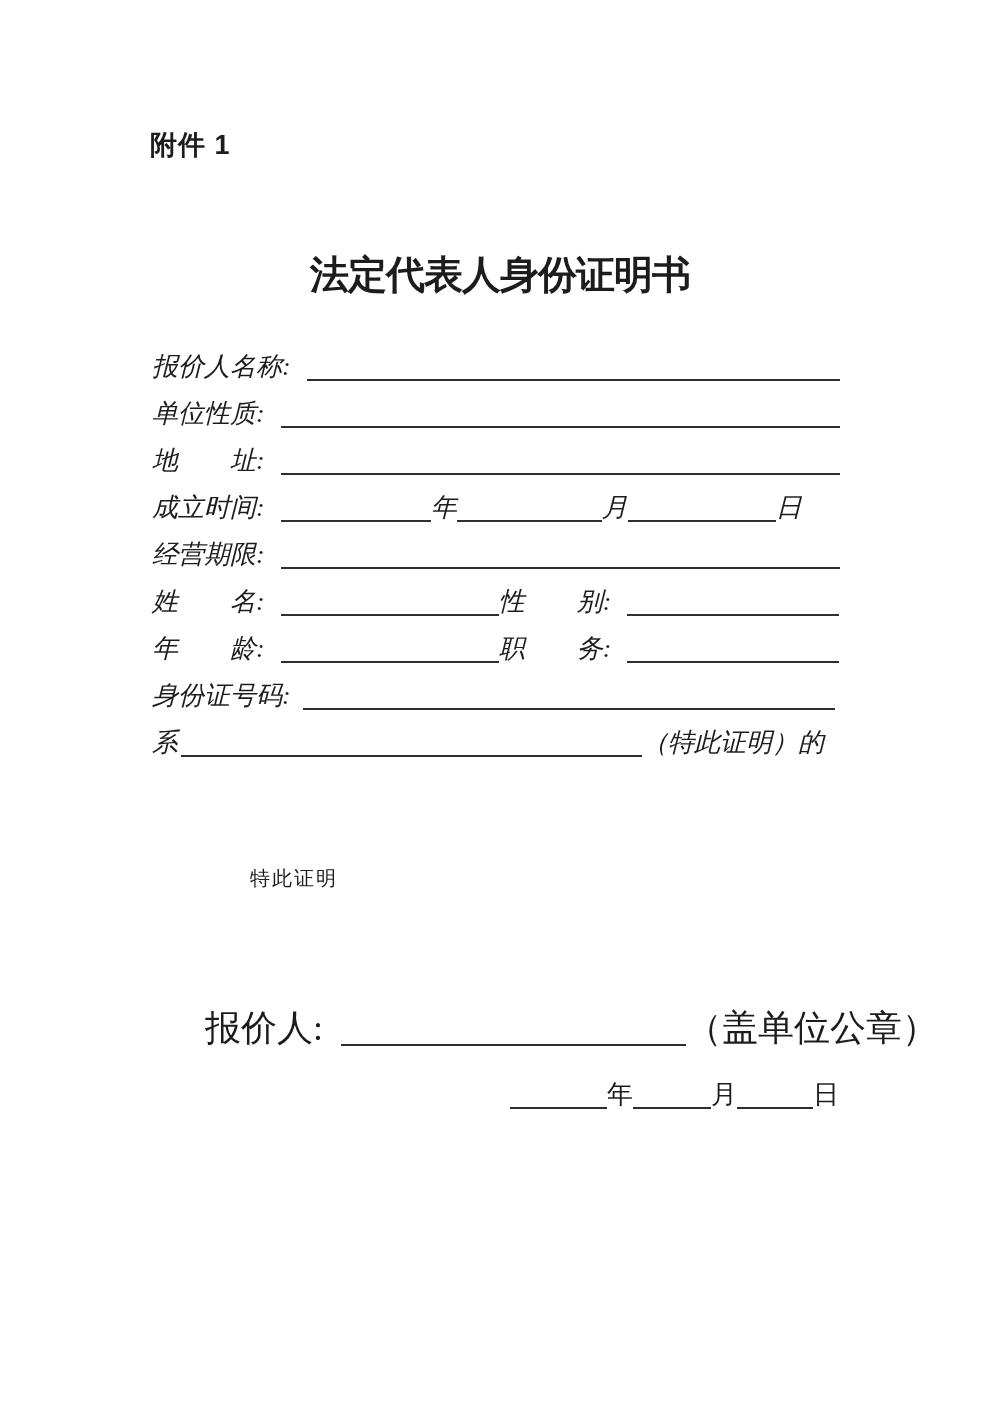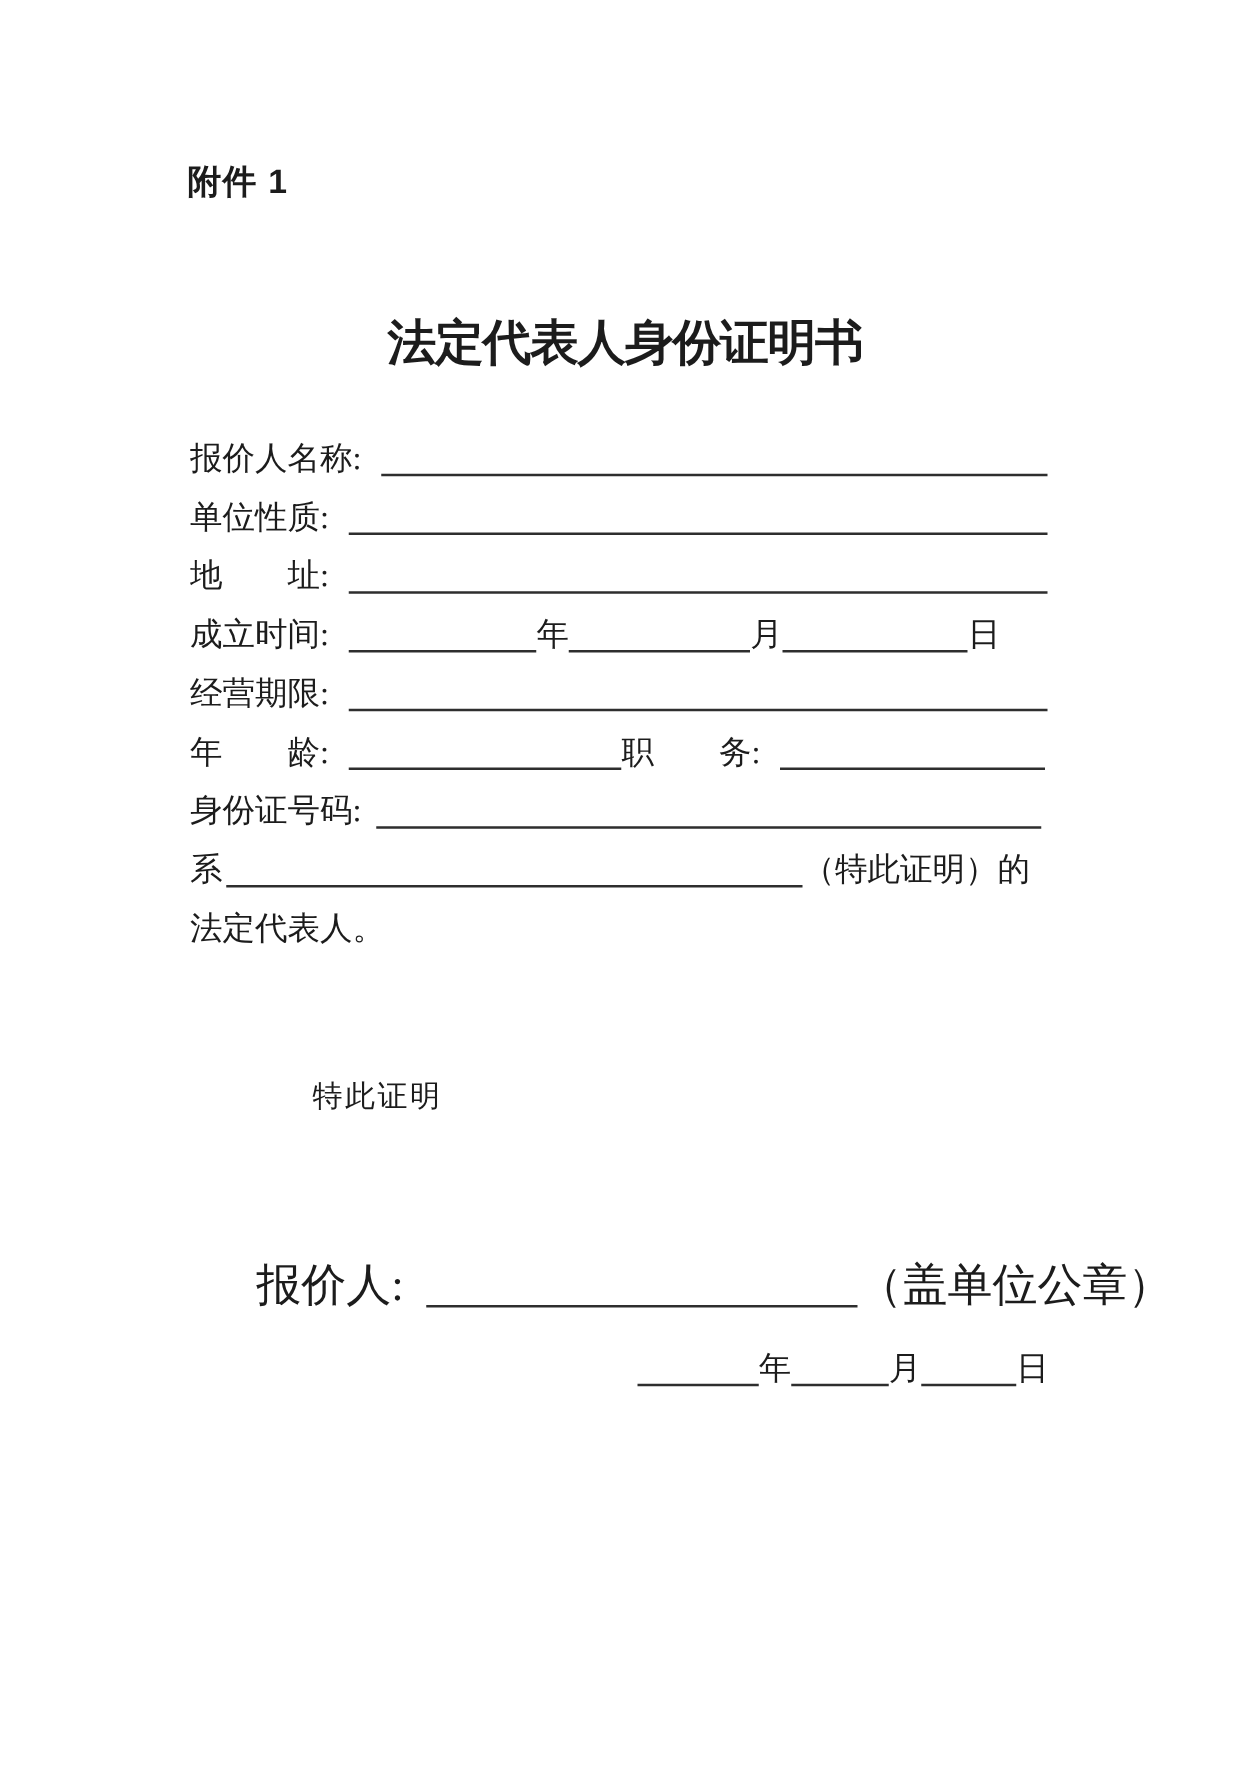--- a/index.html
+++ b/index.html
@@ -37,20 +37,21 @@
     line-height: 50px;
     font-weight: bold;
     letter-spacing: -1px;
   }
   .form {
     position: absolute;
     left: 152px;
     top: 343px;
     width: 696px;
     font-size: 26px;
+    font-style: italic;
   }
   .f-row {
     height: 47px;
     line-height: 47px;
     white-space: nowrap;
   }
   .blank {
     display: inline-block;
     height: 1em;
     border-bottom: 2px solid #2e2e2e;
@@ -67,21 +68,21 @@
   .b-pair2    { margin-left: 16px; width: 212px; }
   .b-sys      { margin-left: 3px;  width: 461px; }
   .b-sig      { margin-left: 18px; width: 345px; }
   .b-d1       { width: 97px; }
   .b-d2       { width: 78px; }
   .b-d3       { width: 76px; }
   .certify {
     position: absolute;
     left: 250px;
     top: 855px;
-    font-size: 24px;
+    font-size: 20px;
     line-height: 47px;
     letter-spacing: 2px;
   }
   .signature-row {
     position: absolute;
     left: 205px;
     top: 1005px;
     font-size: 36px;
     line-height: 47px;
     white-space: nowrap;
@@ -128,36 +129,36 @@
     </div>
 
     <div class="f-row">
       <span>成立时间:</span><span class="blank b-date1"></span><span>年</span><span class="blank b-date2"></span><span>月</span><span class="blank b-date3"></span><span>日</span>
     </div>
 
     <div class="f-row">
       <span>经营期限:</span><span class="blank b-after4"></span>
     </div>
 
+    <div class="f-row">
+      <span>姓　　名:</span><span class="blank b-pair1"></span><span>性　　别:</span><span class="blank b-pair2"></span>
+    </div>
 
     <div class="f-row">
       <span>年　　龄:</span><span class="blank b-pair1"></span><span>职　　务:</span><span class="blank b-pair2"></span>
     </div>
 
     <div class="f-row">
       <span>身份证号码:</span><span class="blank b-id"></span>
     </div>
 
     <div class="f-row">
       <span>系</span><span class="blank b-sys"></span><span>（特此证明）的</span>
     </div>
 
-    <div class="f-row">
-      <span>法定代表人。</span>
-    </div>
 
   </div>
 
   <div class="certify">特此证明</div>
 
   <div class="signature-row">
     <span>报价人:</span><span class="blank b-sig"></span><span>（盖单位公章）</span>
   </div>
 
   <div class="date-row">

